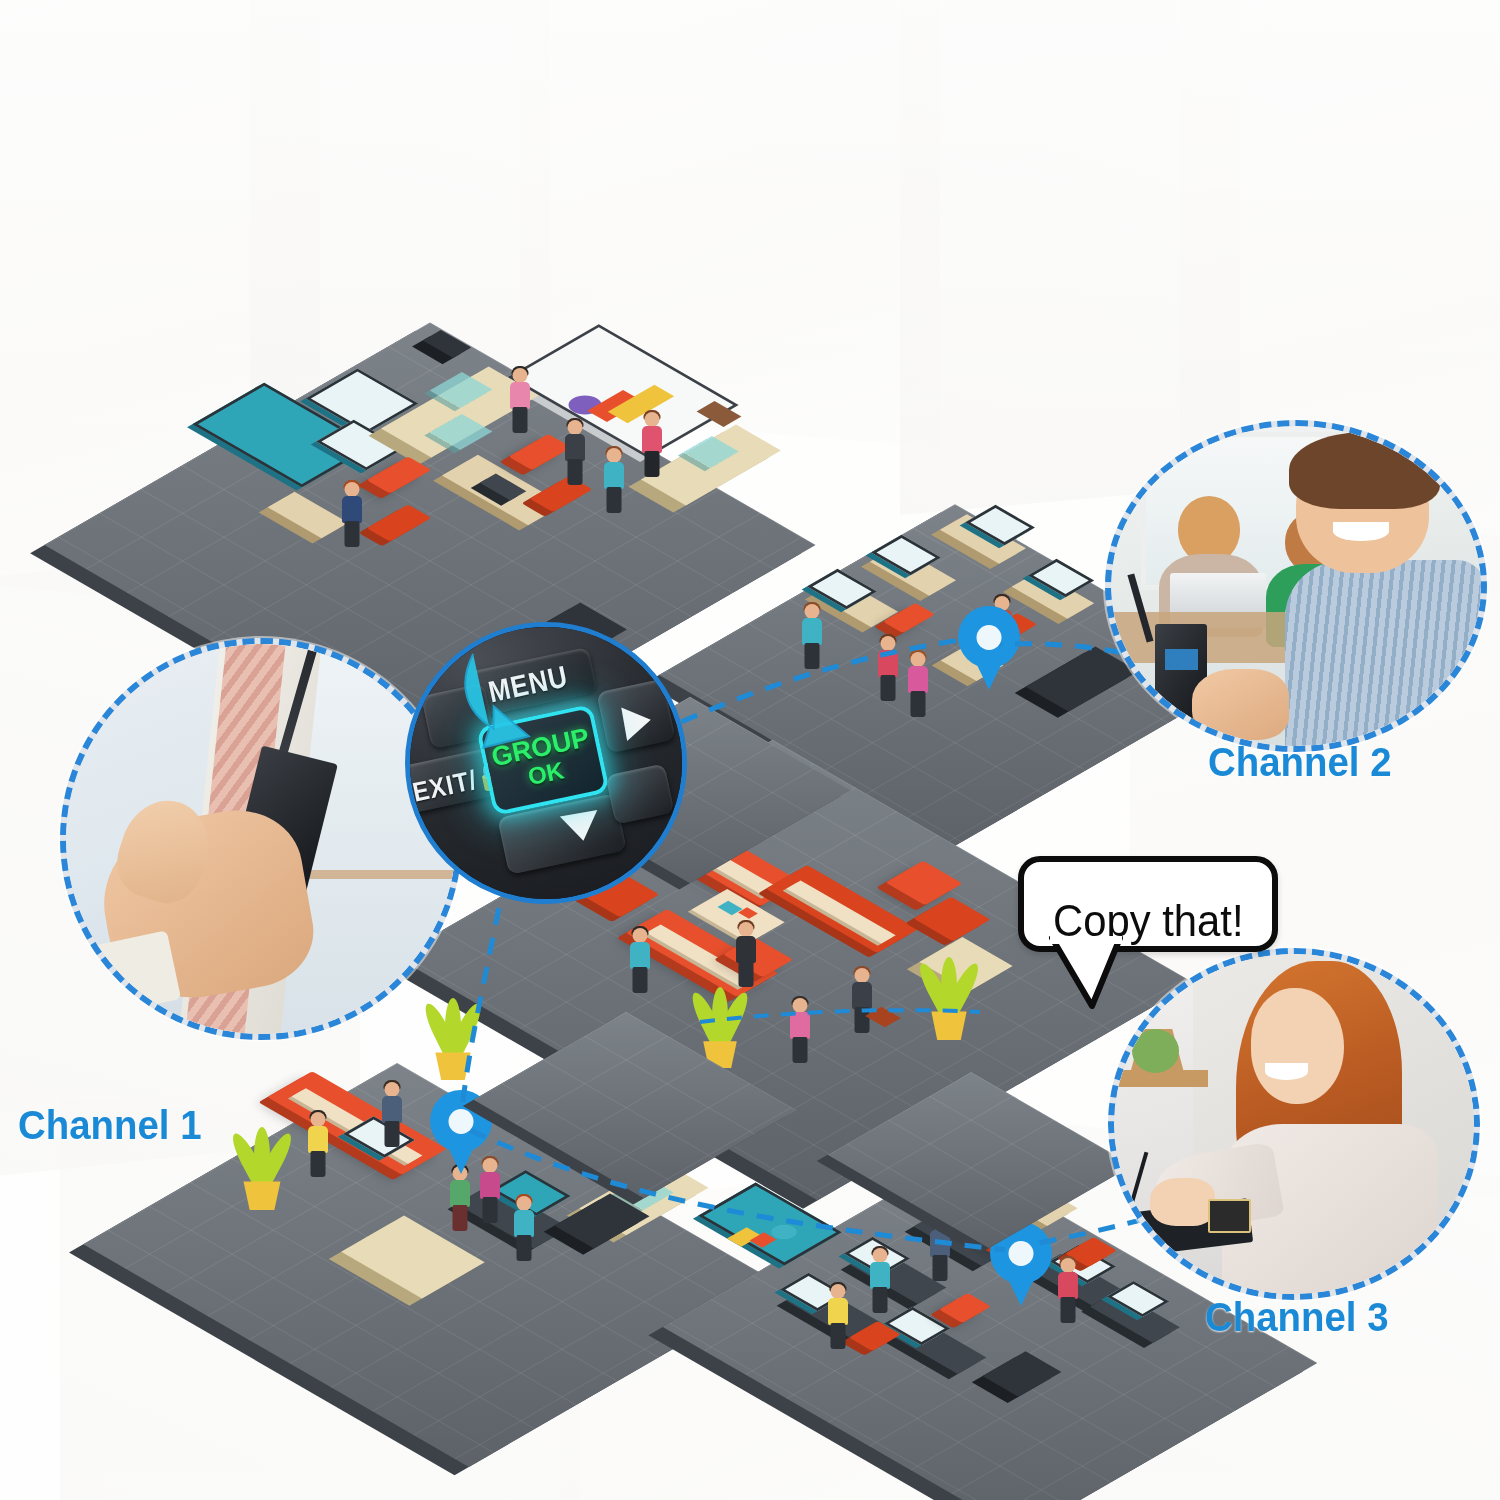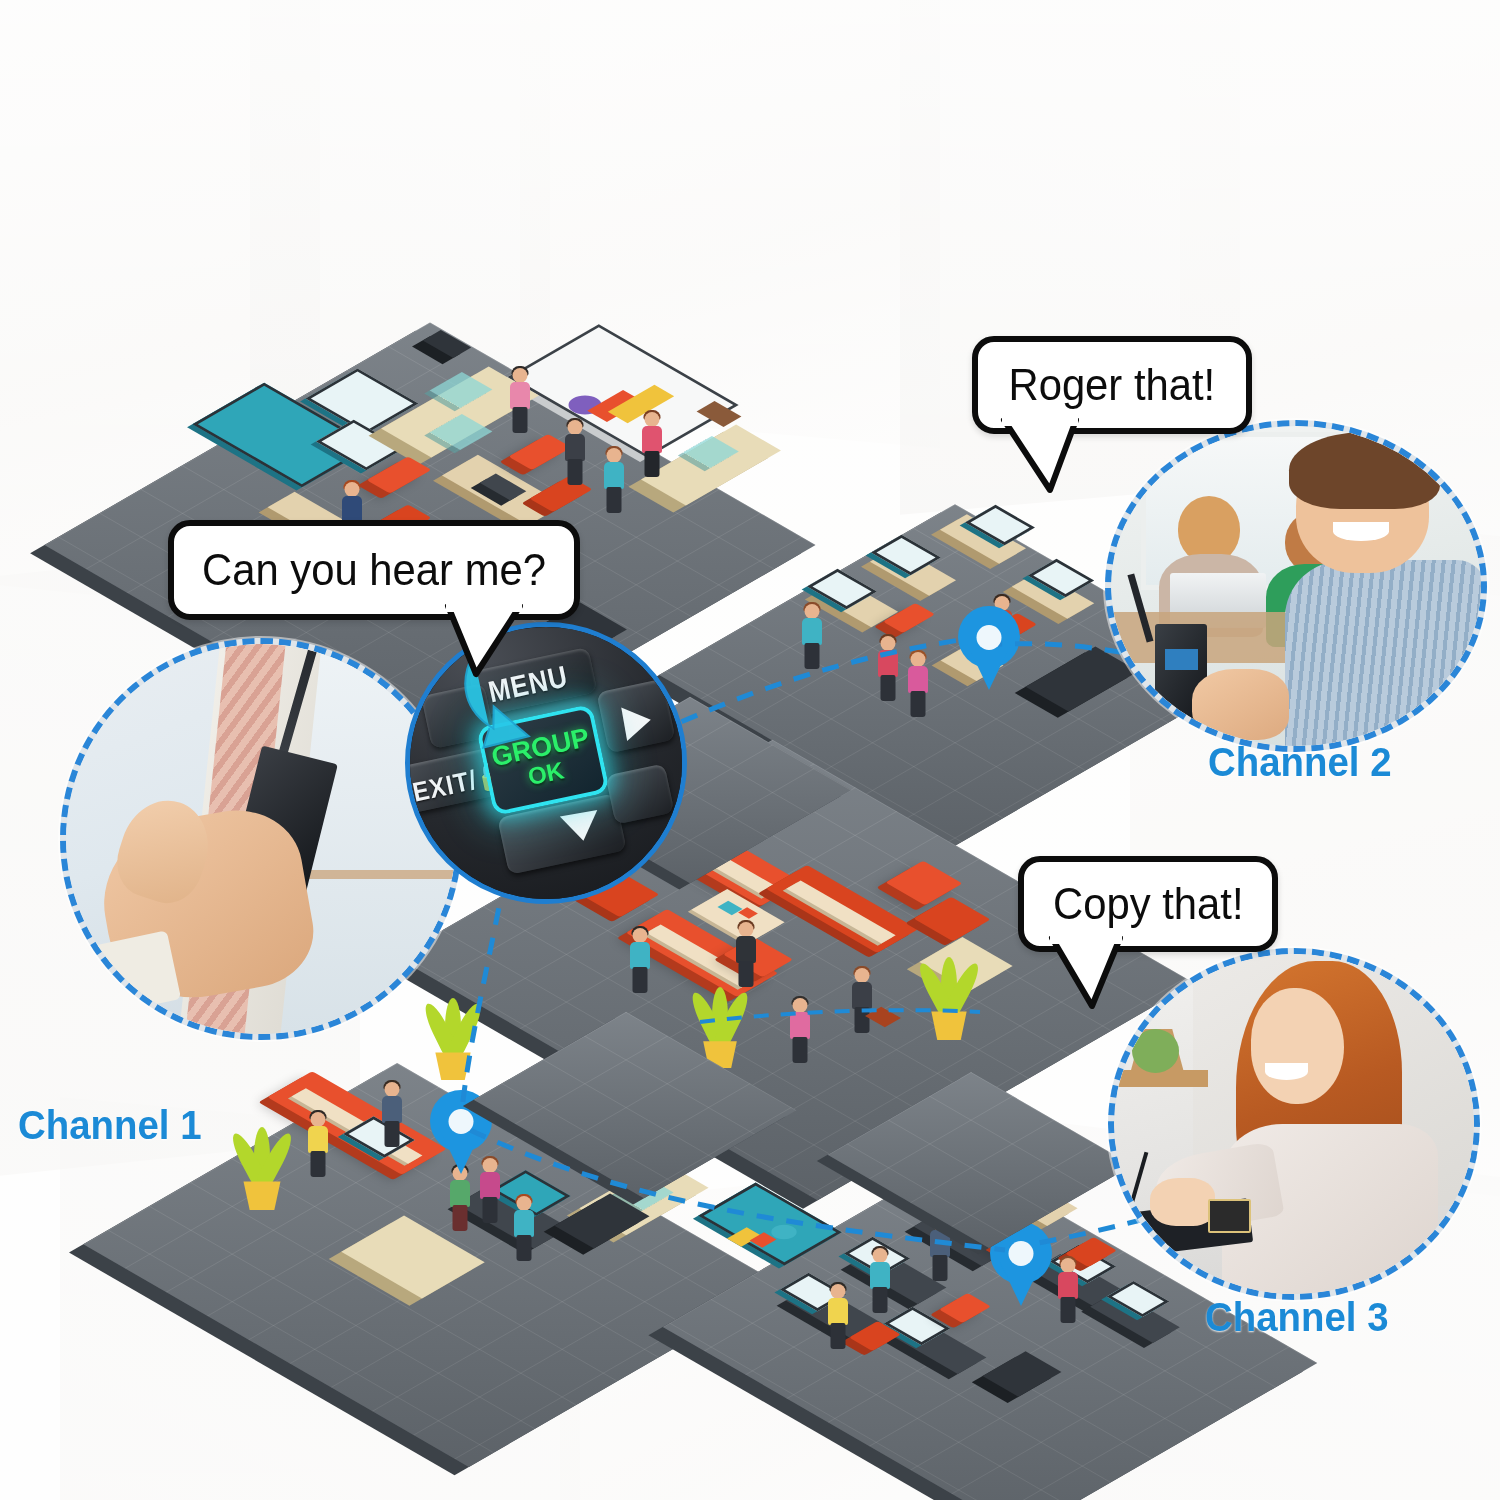--- a/index.html
+++ b/index.html
@@ -669,37 +669,23 @@
     <div class="kp-group" style="left:74px; top:88px; width:110px; height:82px; transform:rotate(-12deg);">
       <span style="font-size:27px;">GROUP</span>
       <span style="font-size:24px;">OK</span>
     </div>
 
     <svg width="130" height="130" style="position:absolute; left:40px; top:22px;">
       <path d="M 18 8 C 6 40, 16 66, 46 80 L 44 58 L 82 84 L 38 100 L 42 80" fill="#29c7e8" stroke="#1fa7d4" stroke-width="2" opacity=".92" transform="rotate(6 50 55)"></path>
     </svg>
   </div>
 
-  <div class="bubble" style="left:168px; top:520px; width:400px; height:88px;">
-    <span>Can you hear me?</span>
-    <svg class="tail" width="90" height="80" style="left:268px; top:78px;">
-      <path d="M 6 2 L 78 2 L 34 70 Z" fill="#fff" stroke="#0c0c0c" stroke-width="6" stroke-linejoin="round"></path>
-      <rect x="4" y="0" width="76" height="8" fill="#fff"></rect>
-    </svg>
-  </div>
-
-  <div class="bubble" style="left:972px; top:336px; width:268px; height:86px;">
-    <span>Roger that!</span>
-    <svg class="tail" width="90" height="80" style="left:16px; top:76px;">
-      <path d="M 10 2 L 82 2 L 56 72 Z" fill="#fff" stroke="#0c0c0c" stroke-width="6" stroke-linejoin="round"></path>
-      <rect x="8" y="0" width="76" height="8" fill="#fff"></rect>
-    </svg>
-  </div>
-
-  <div class="bubble" style="left:1018px; top:856px; width:248px; height:84px;">
+
+
+  <div class="bubble" style="left:1018px; top:856px; width:248px; height:84px;align-items:flex-end;">
     <span>Copy that!</span>
     <svg class="tail" width="86" height="78" style="left:18px; top:74px;">
       <path d="M 10 2 L 78 2 L 50 70 Z" fill="#fff" stroke="#0c0c0c" stroke-width="6" stroke-linejoin="round"></path>
       <rect x="8" y="0" width="72" height="8" fill="#fff"></rect>
     </svg>
   </div>
 
 </div>
 
 </body></html>

